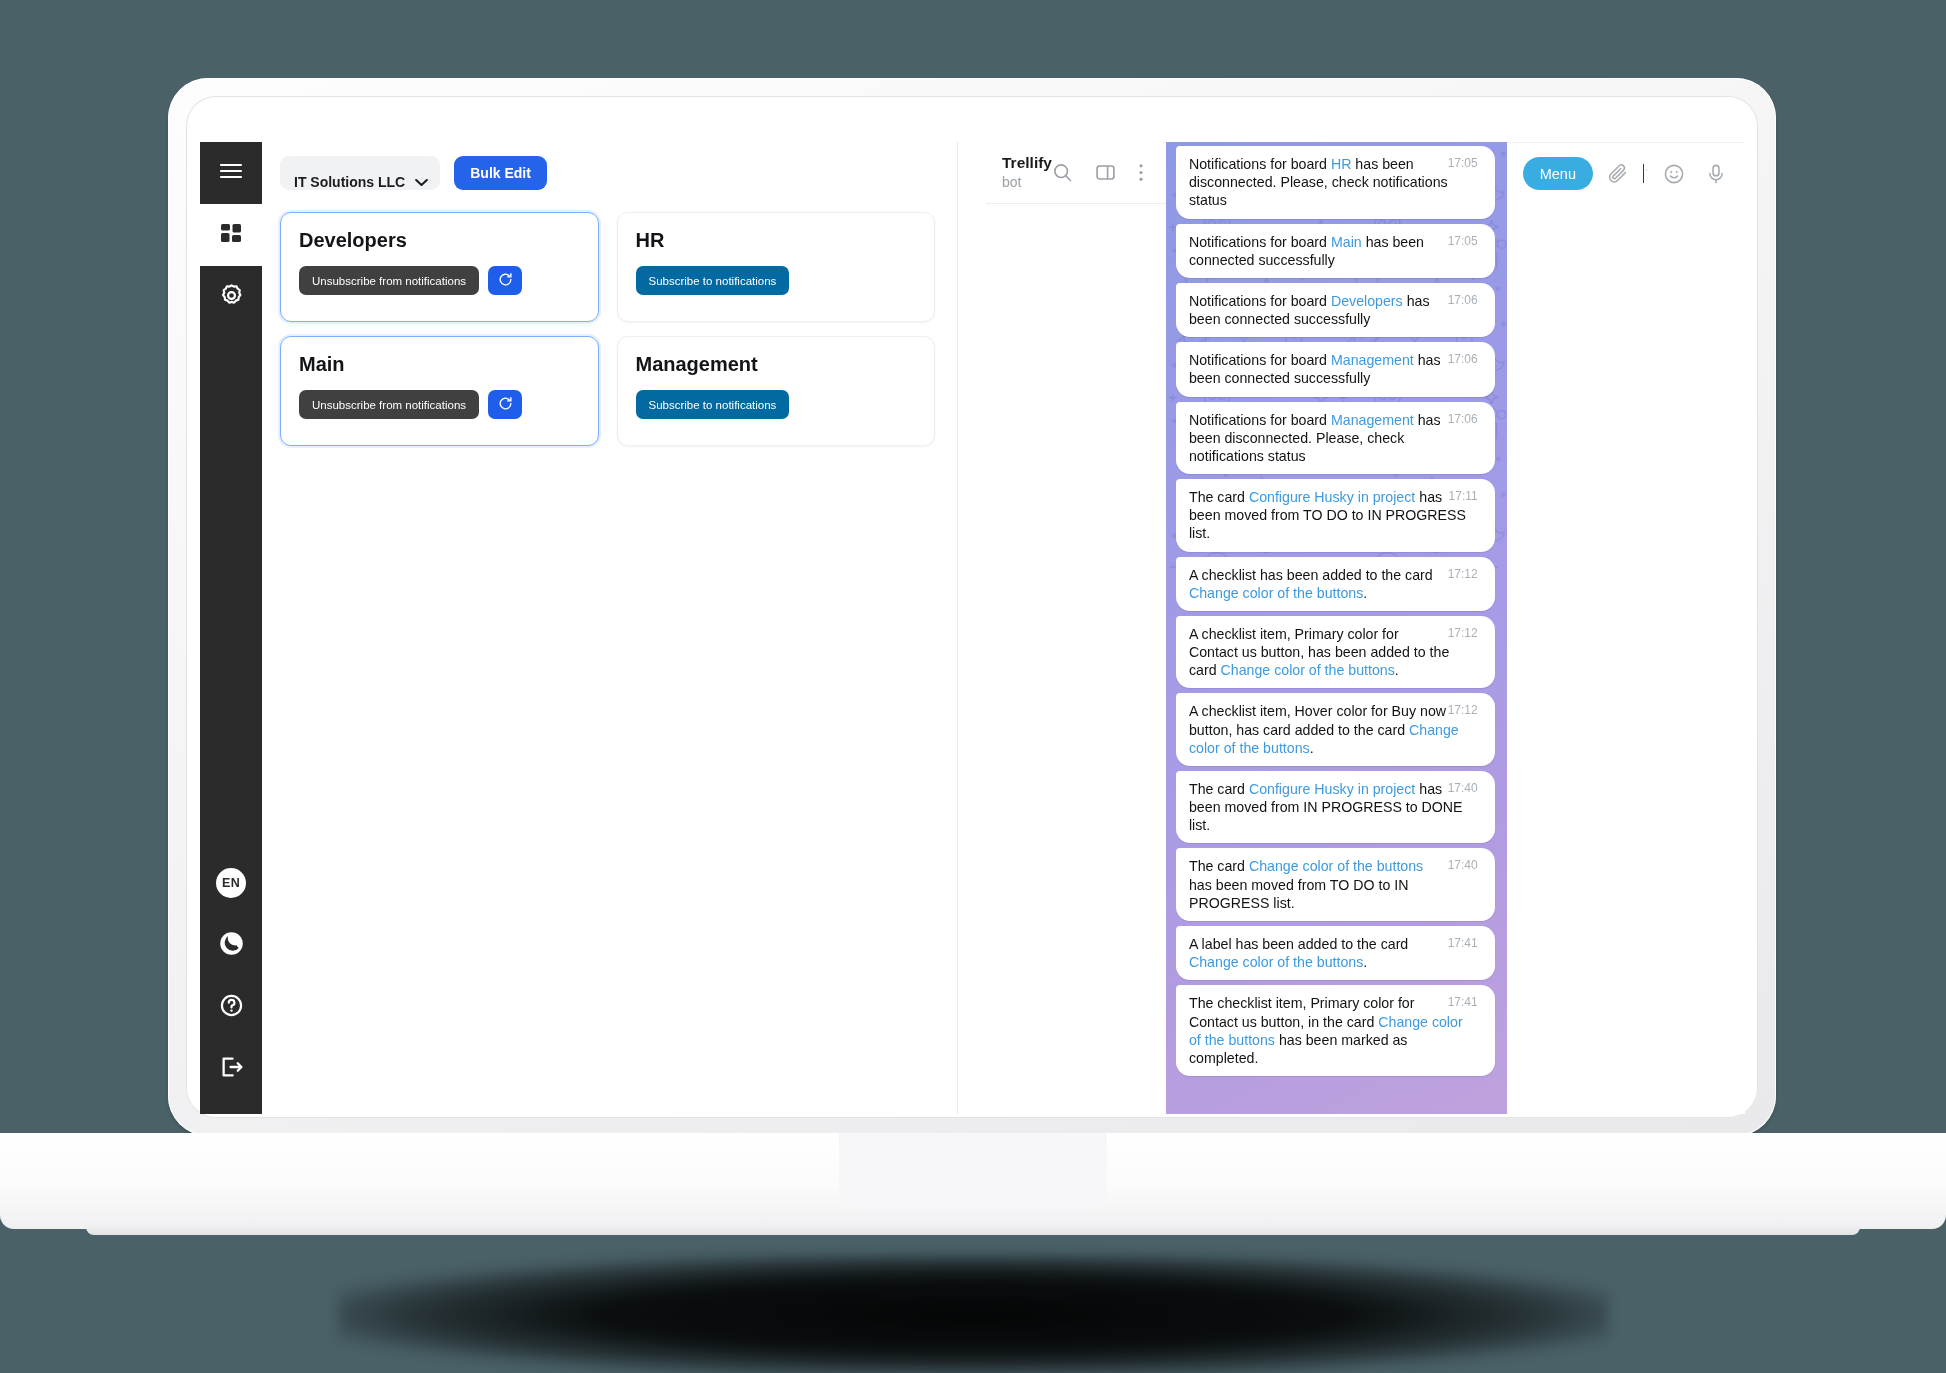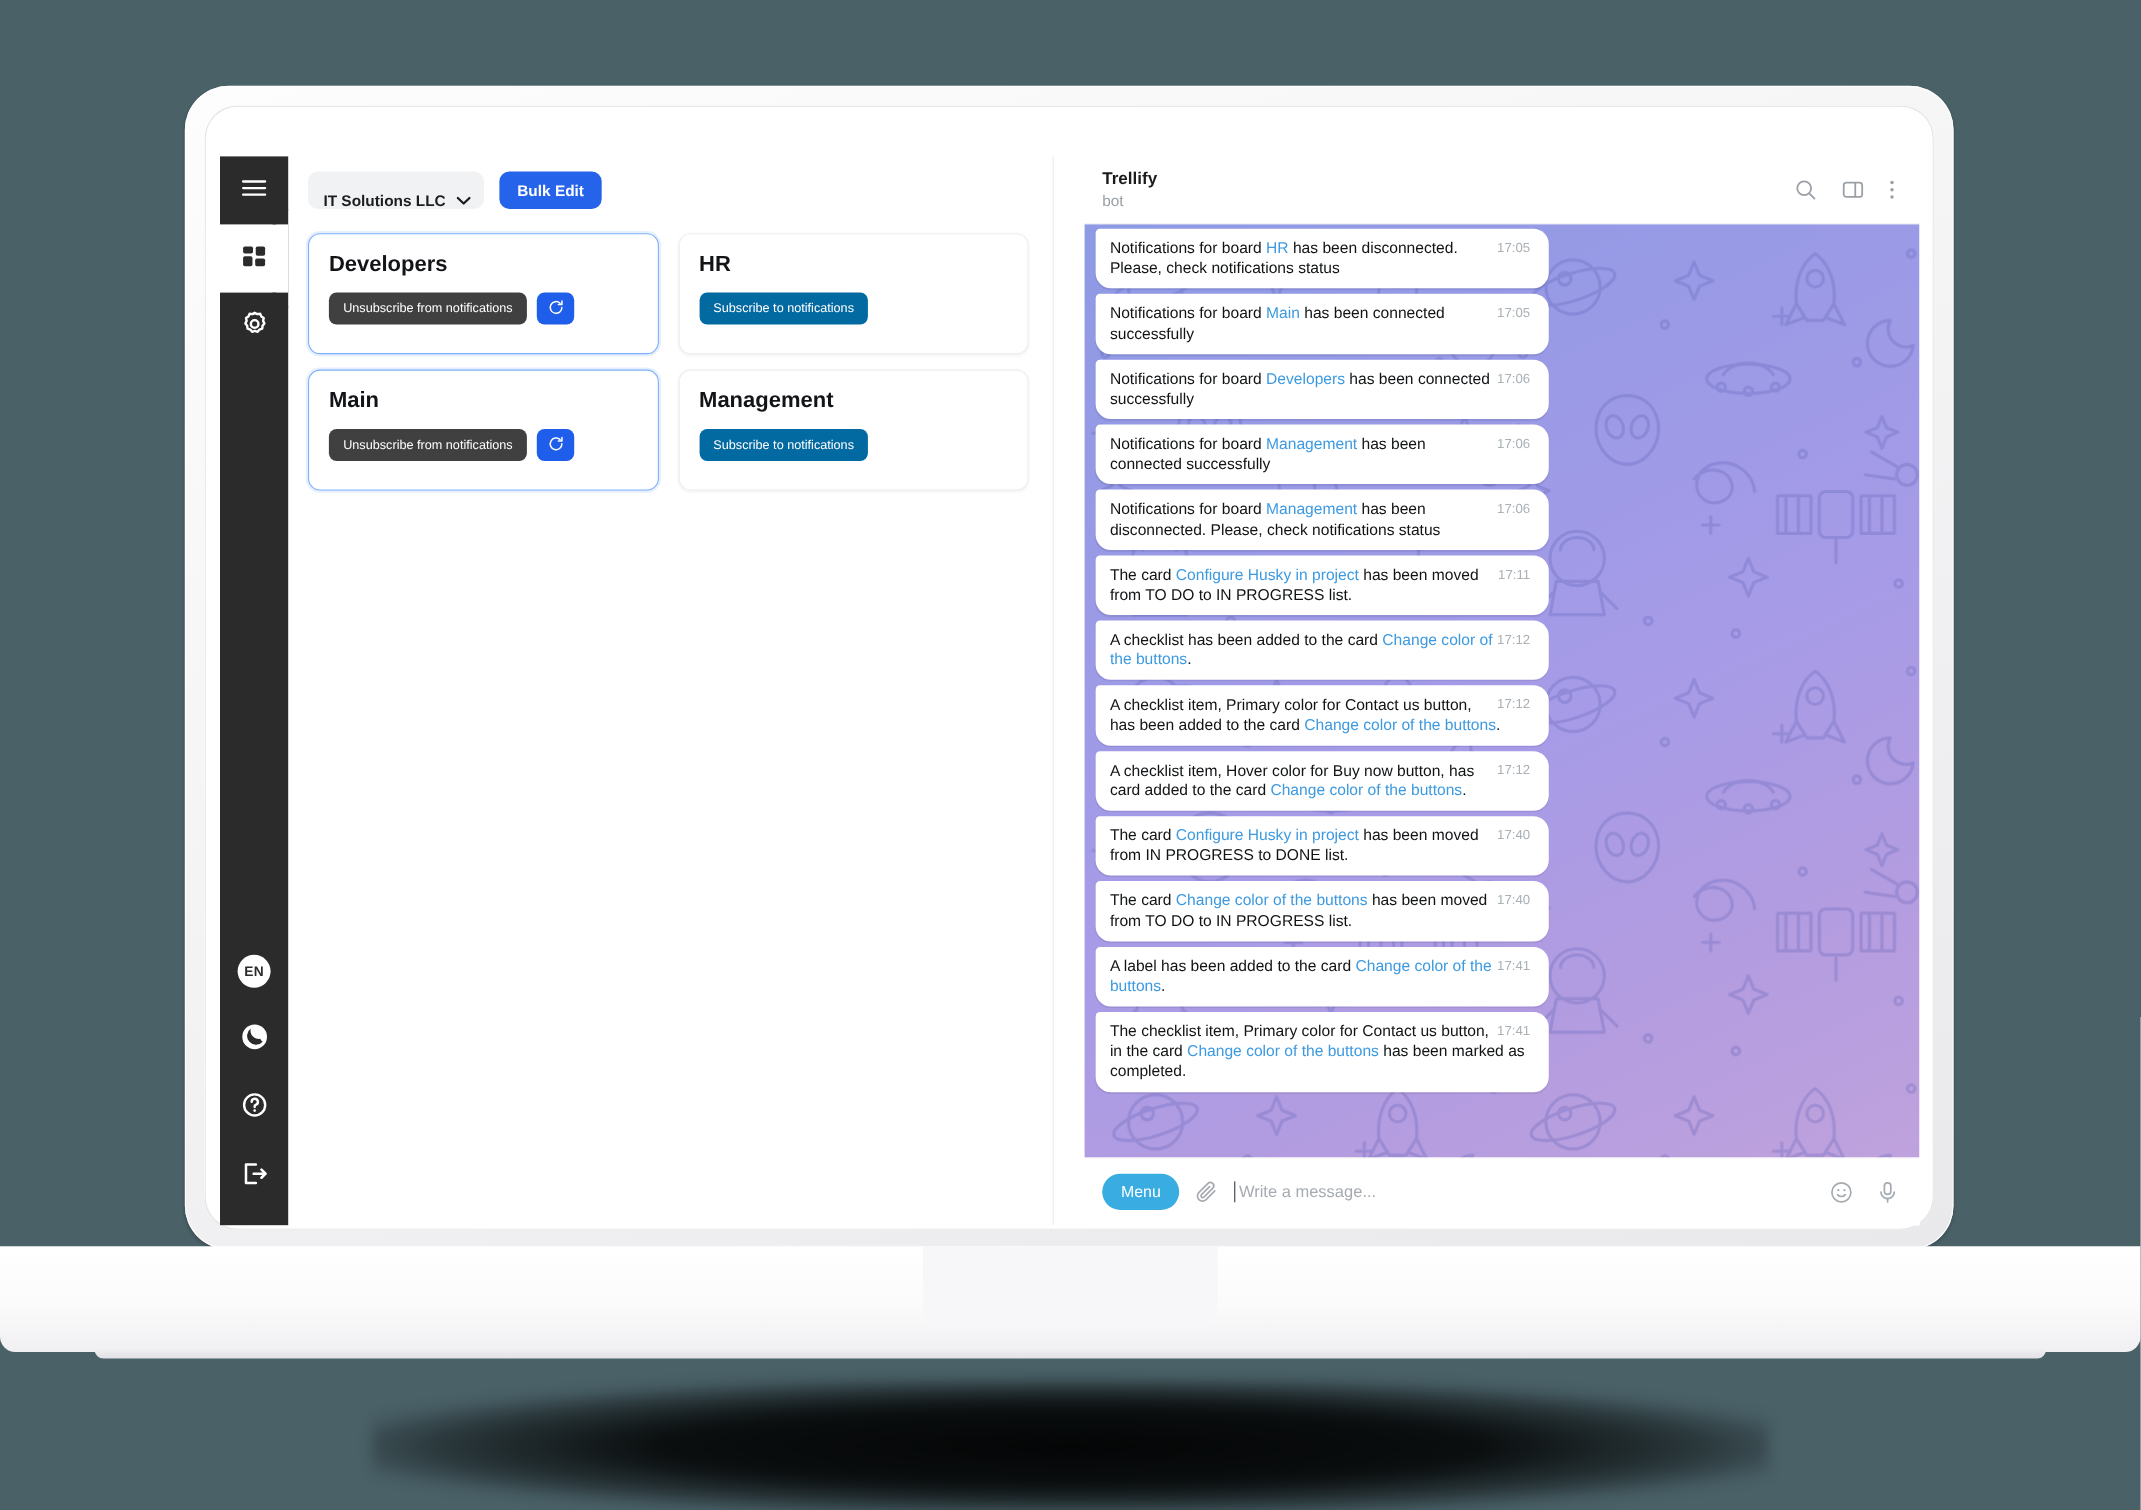--- a/index.html
+++ b/index.html
@@ -147,21 +147,21 @@
   }
   .btn-refresh {
     background: #1f5eea; border: none; border-radius: 7px;
     width: 34px; height: 29px; cursor: pointer;
     display: flex; align-items: center; justify-content: center;
   }
 
   
   #chat-panel {
     width: 787px; flex: 0 0 787px;
-    display: flex; flex-direction: column;
+    display: flex; flex-direction: row;
     background: #fff;
     position: relative;
     padding-left: 28px;
   }
   #chat-header {
     height: 62px; flex: 0 0 62px; background: #fff;
     display: flex; align-items: center; padding: 0 22px 0 16px;
     border-bottom: 1px solid #eceef0;
   }
   #chat-title-wrap { flex: 1 1 auto; min-width: 0; }

